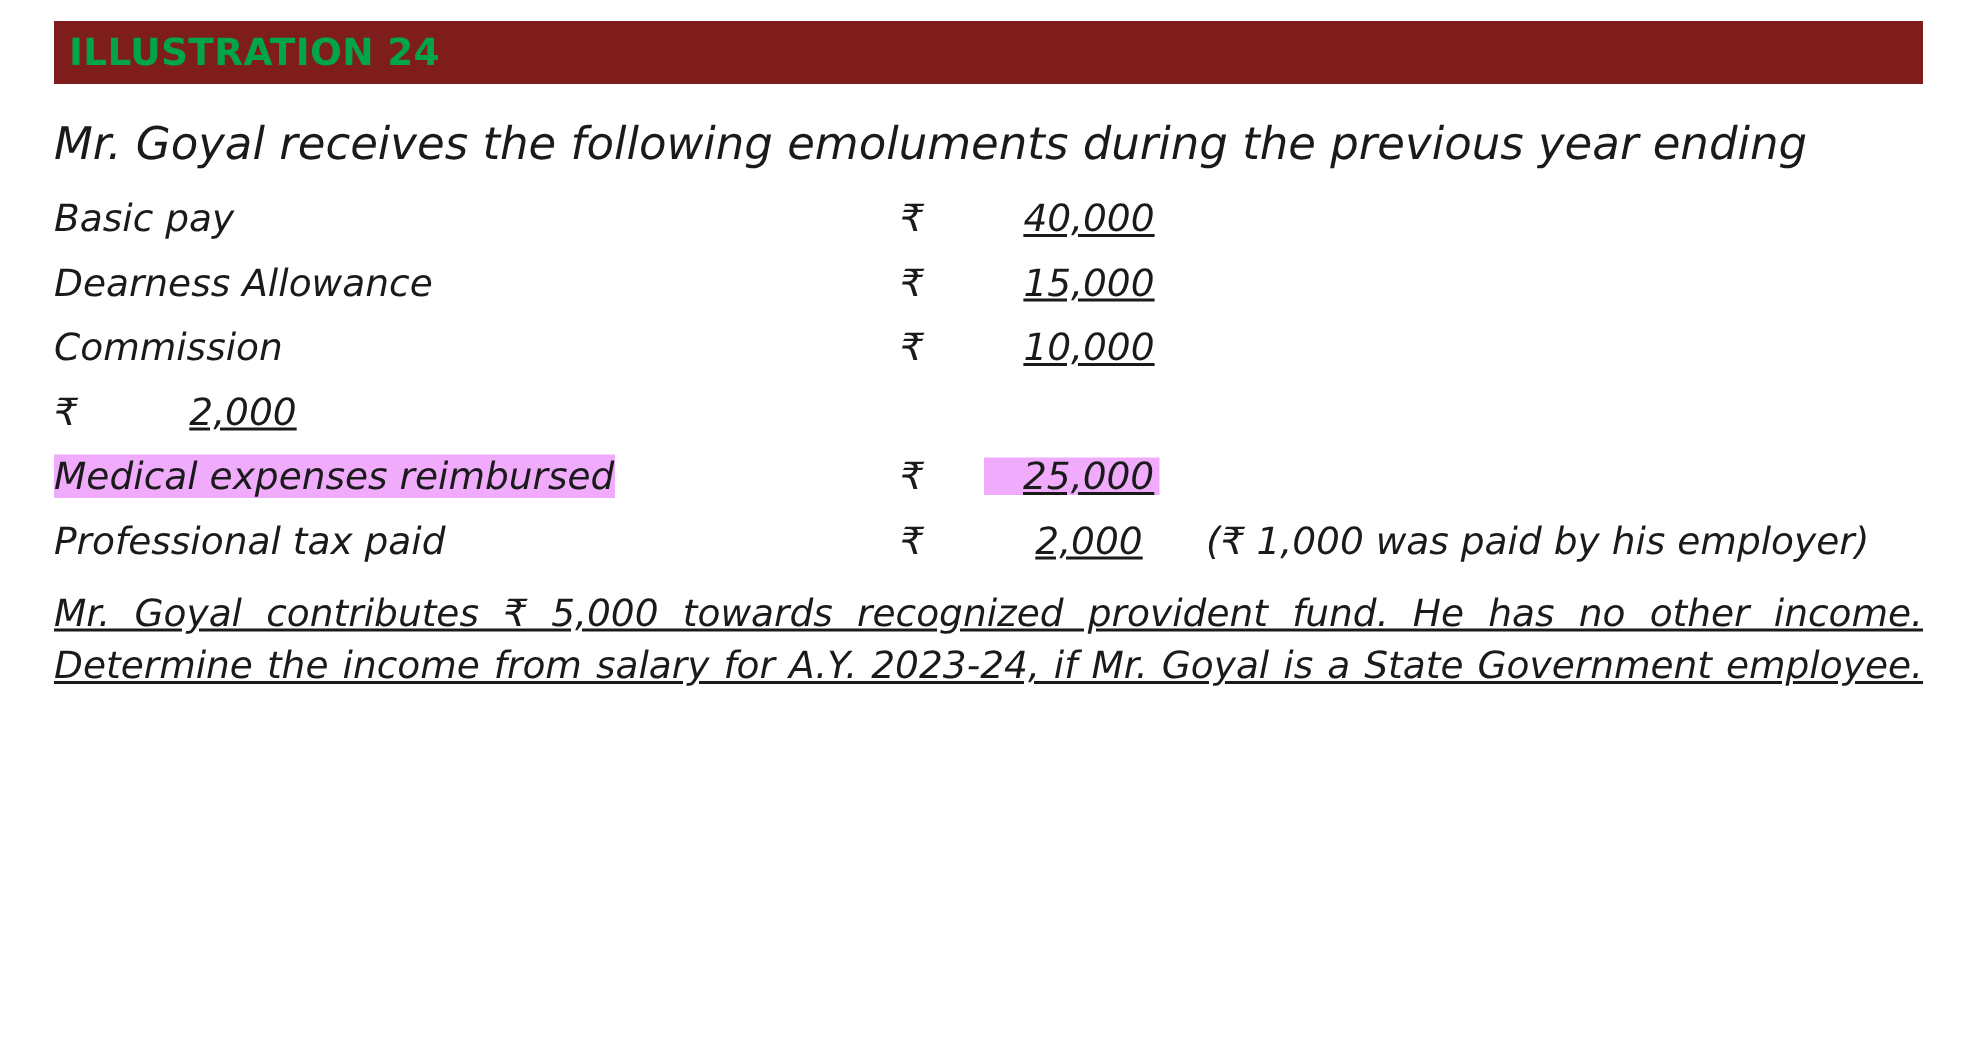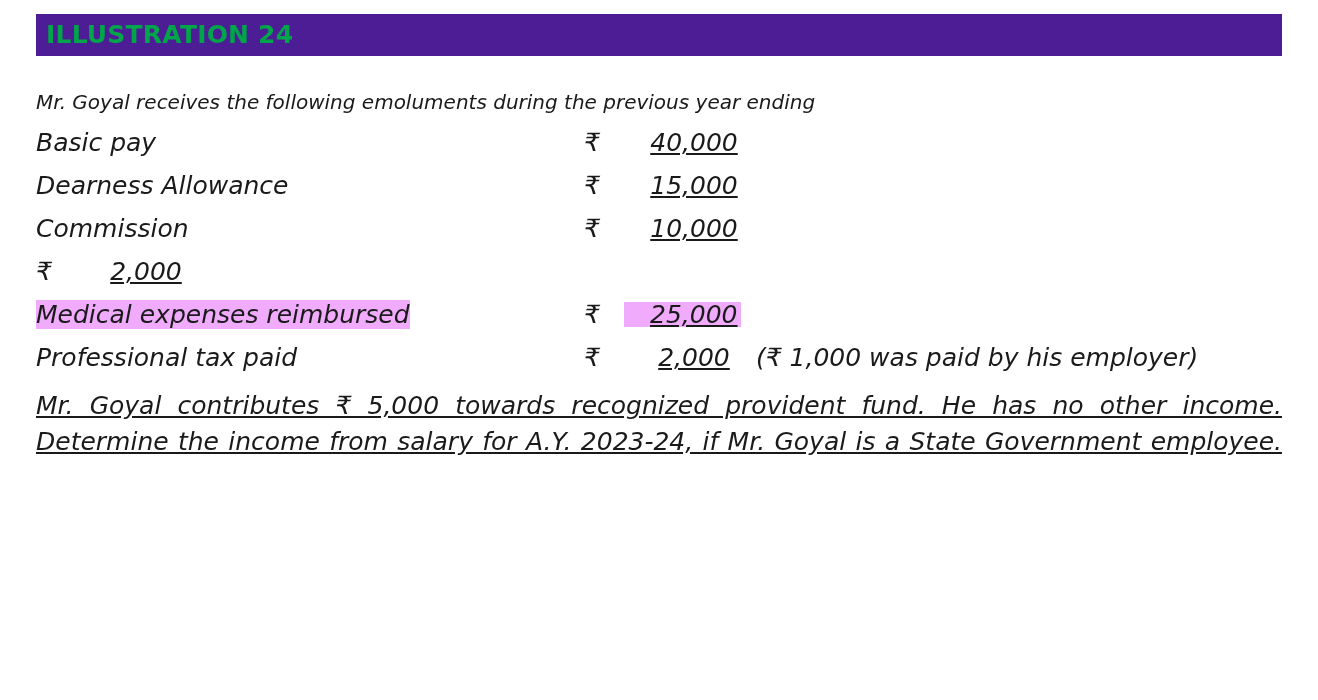--- a/index.html
+++ b/index.html
@@ -16,56 +16,57 @@
   }
   .page {
     position: relative;
     width: 1318px;
     height: 700px;
     box-sizing: border-box;
     padding: 0 36px;
   }
   .illustration-header {
     margin-top: 14px;
-    background: #4c1d95;
+    background: #7f1d1d;
     padding: 8px 4px 9px 10px;
     box-sizing: border-box;
   }
   .illustration-header .title {
     font-family: "DejaVu Sans", sans-serif;
     font-weight: bold;
     font-size: 25px;
     letter-spacing: 0.2px;
     color: #00a44a;
     line-height: 1;
   }
   .intro {
-    margin-top: 32px;
+    margin-top: 20px;
     font-style: italic;
-    font-size: 20px;
+    font-size: 30px;
     line-height: 1.42;
     text-align: justify;
     text-justify: inter-word;
     padding-right: 2px;
   }
   .intro .line1 {
     display: flex;
     justify-content: space-between;
     white-space: nowrap;
   }
   .items {
     margin-top: 14px;
   }
   .item-row {
     display: flex;
     align-items: baseline;
     font-style: italic;
     font-size: 25px;
     line-height: 1.0;
     margin-bottom: 18px;
+    gap: 16px;
   }
   .item-label {
     width: 548px;
     flex: 0 0 548px;
     white-space: nowrap;
   }
   .item-symbol {
     width: 40px;
     flex: 0 0 40px;
     text-align: left;

